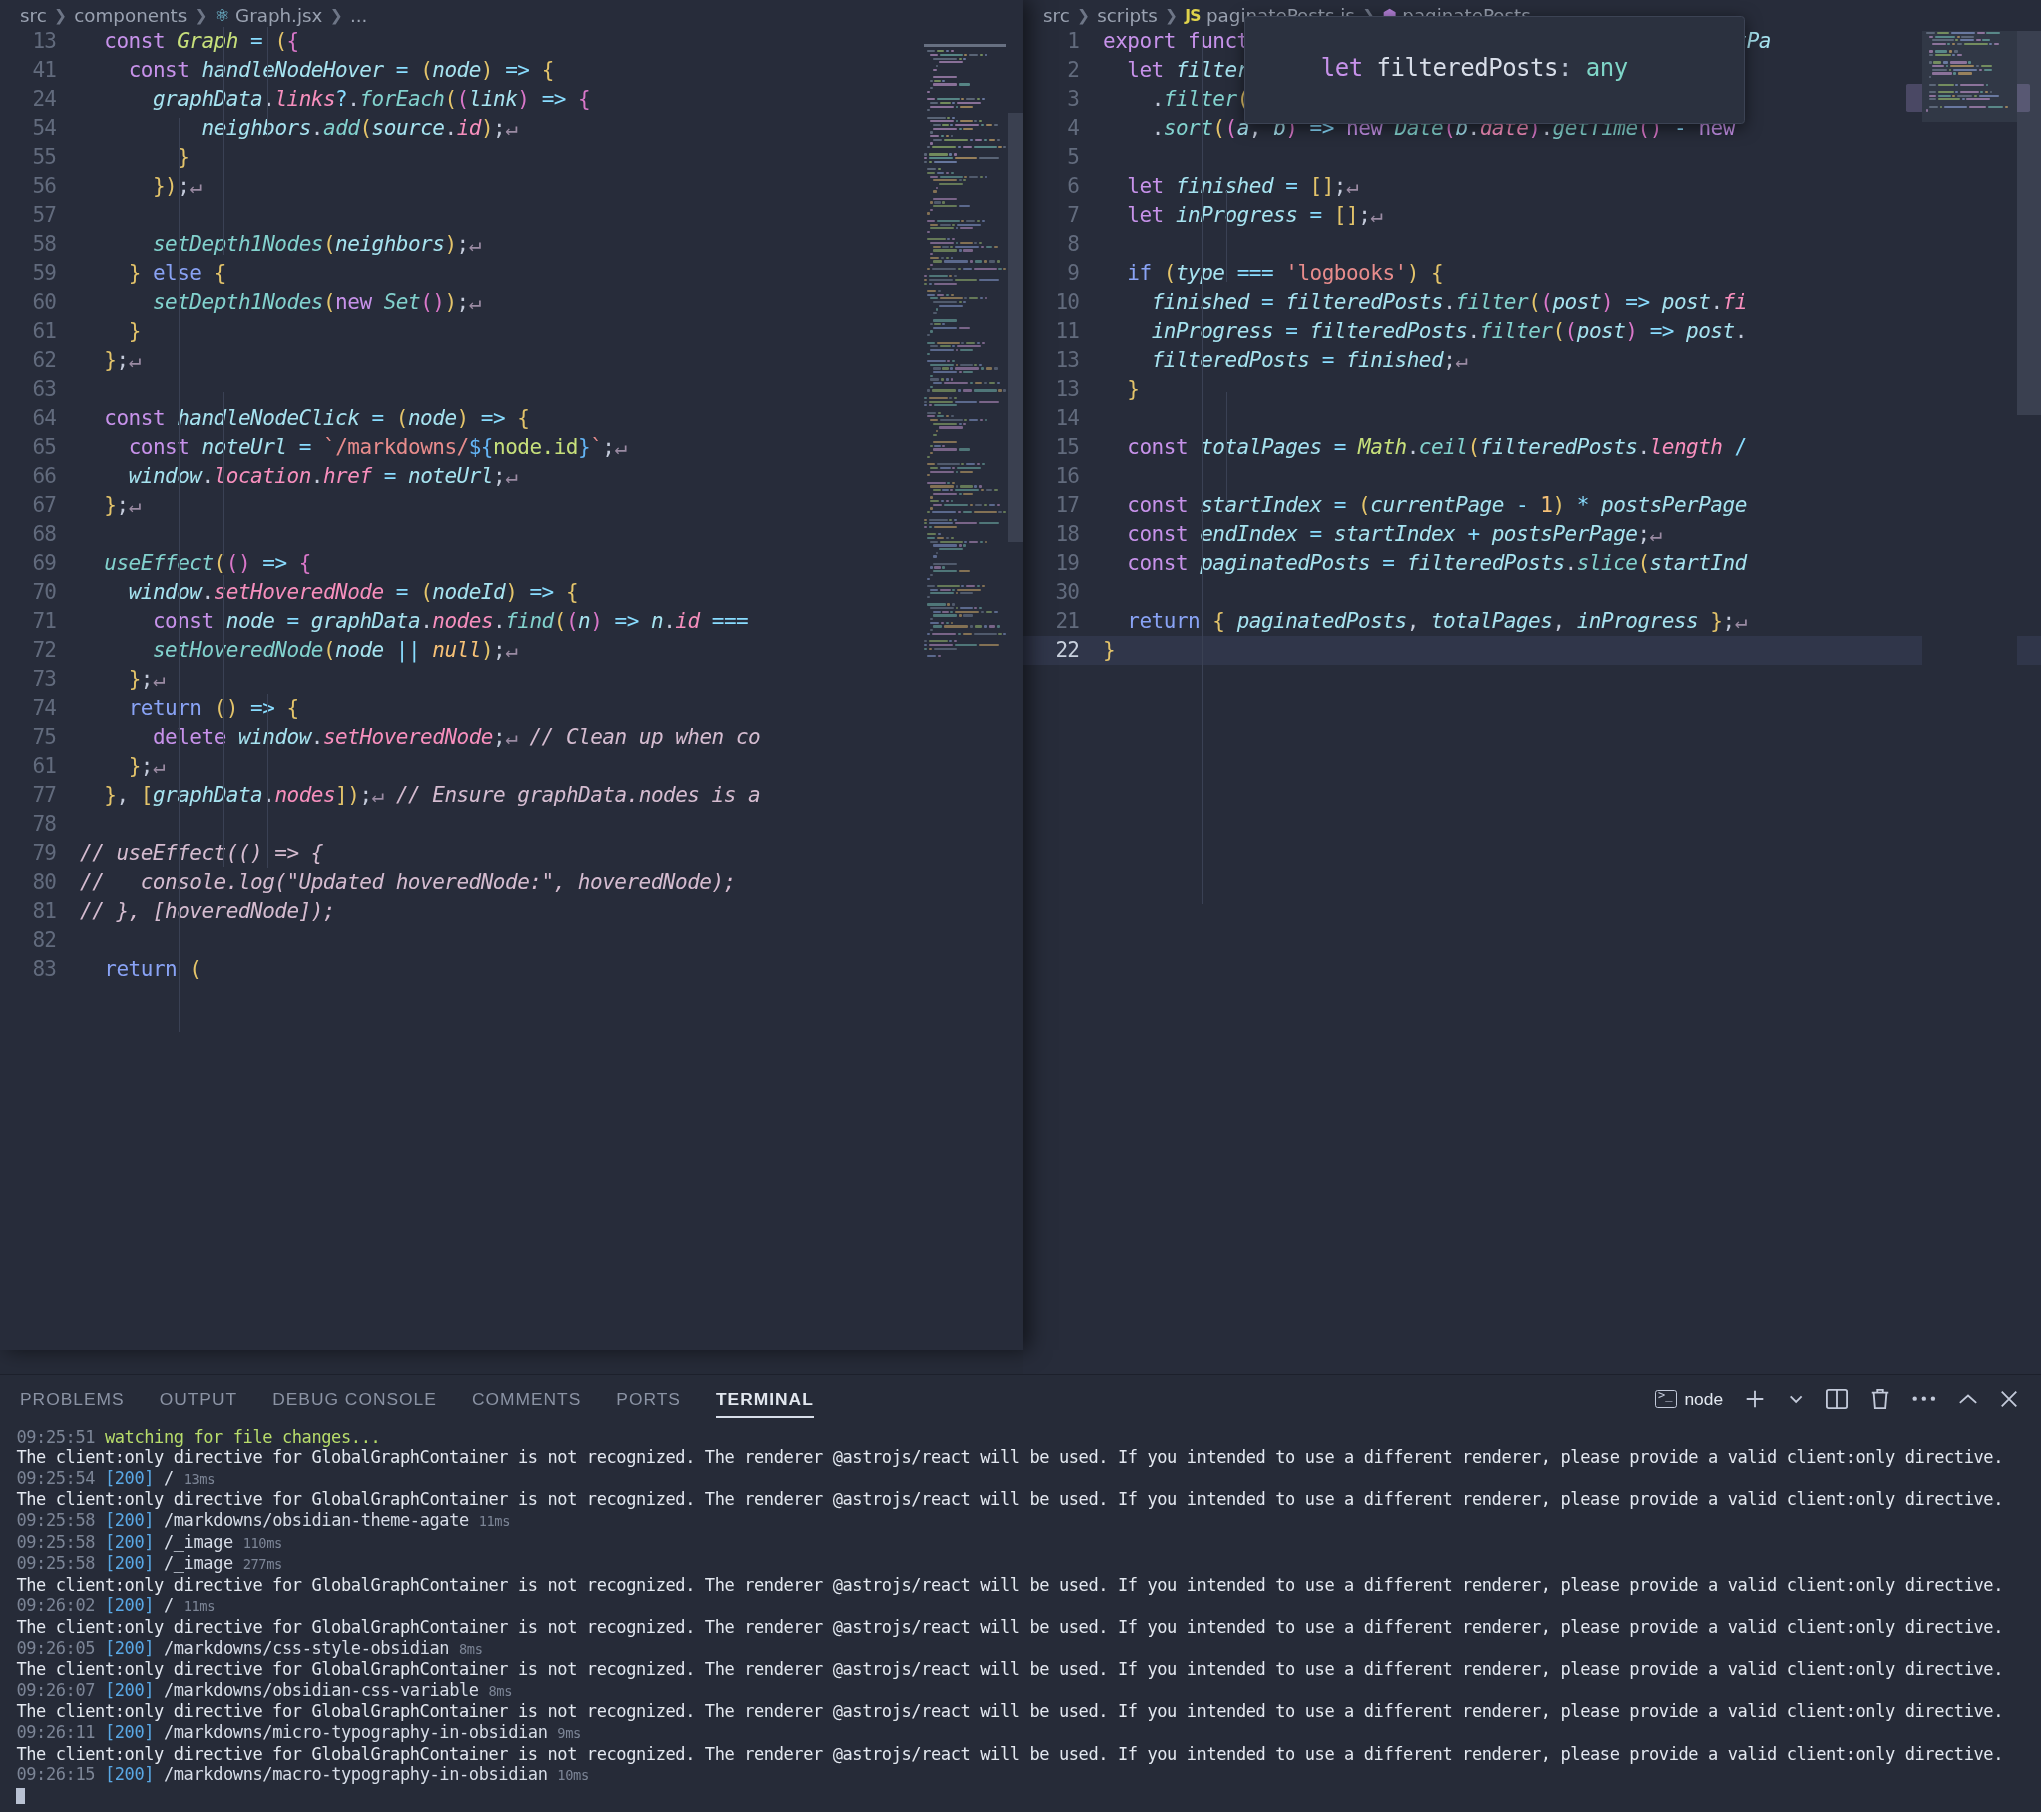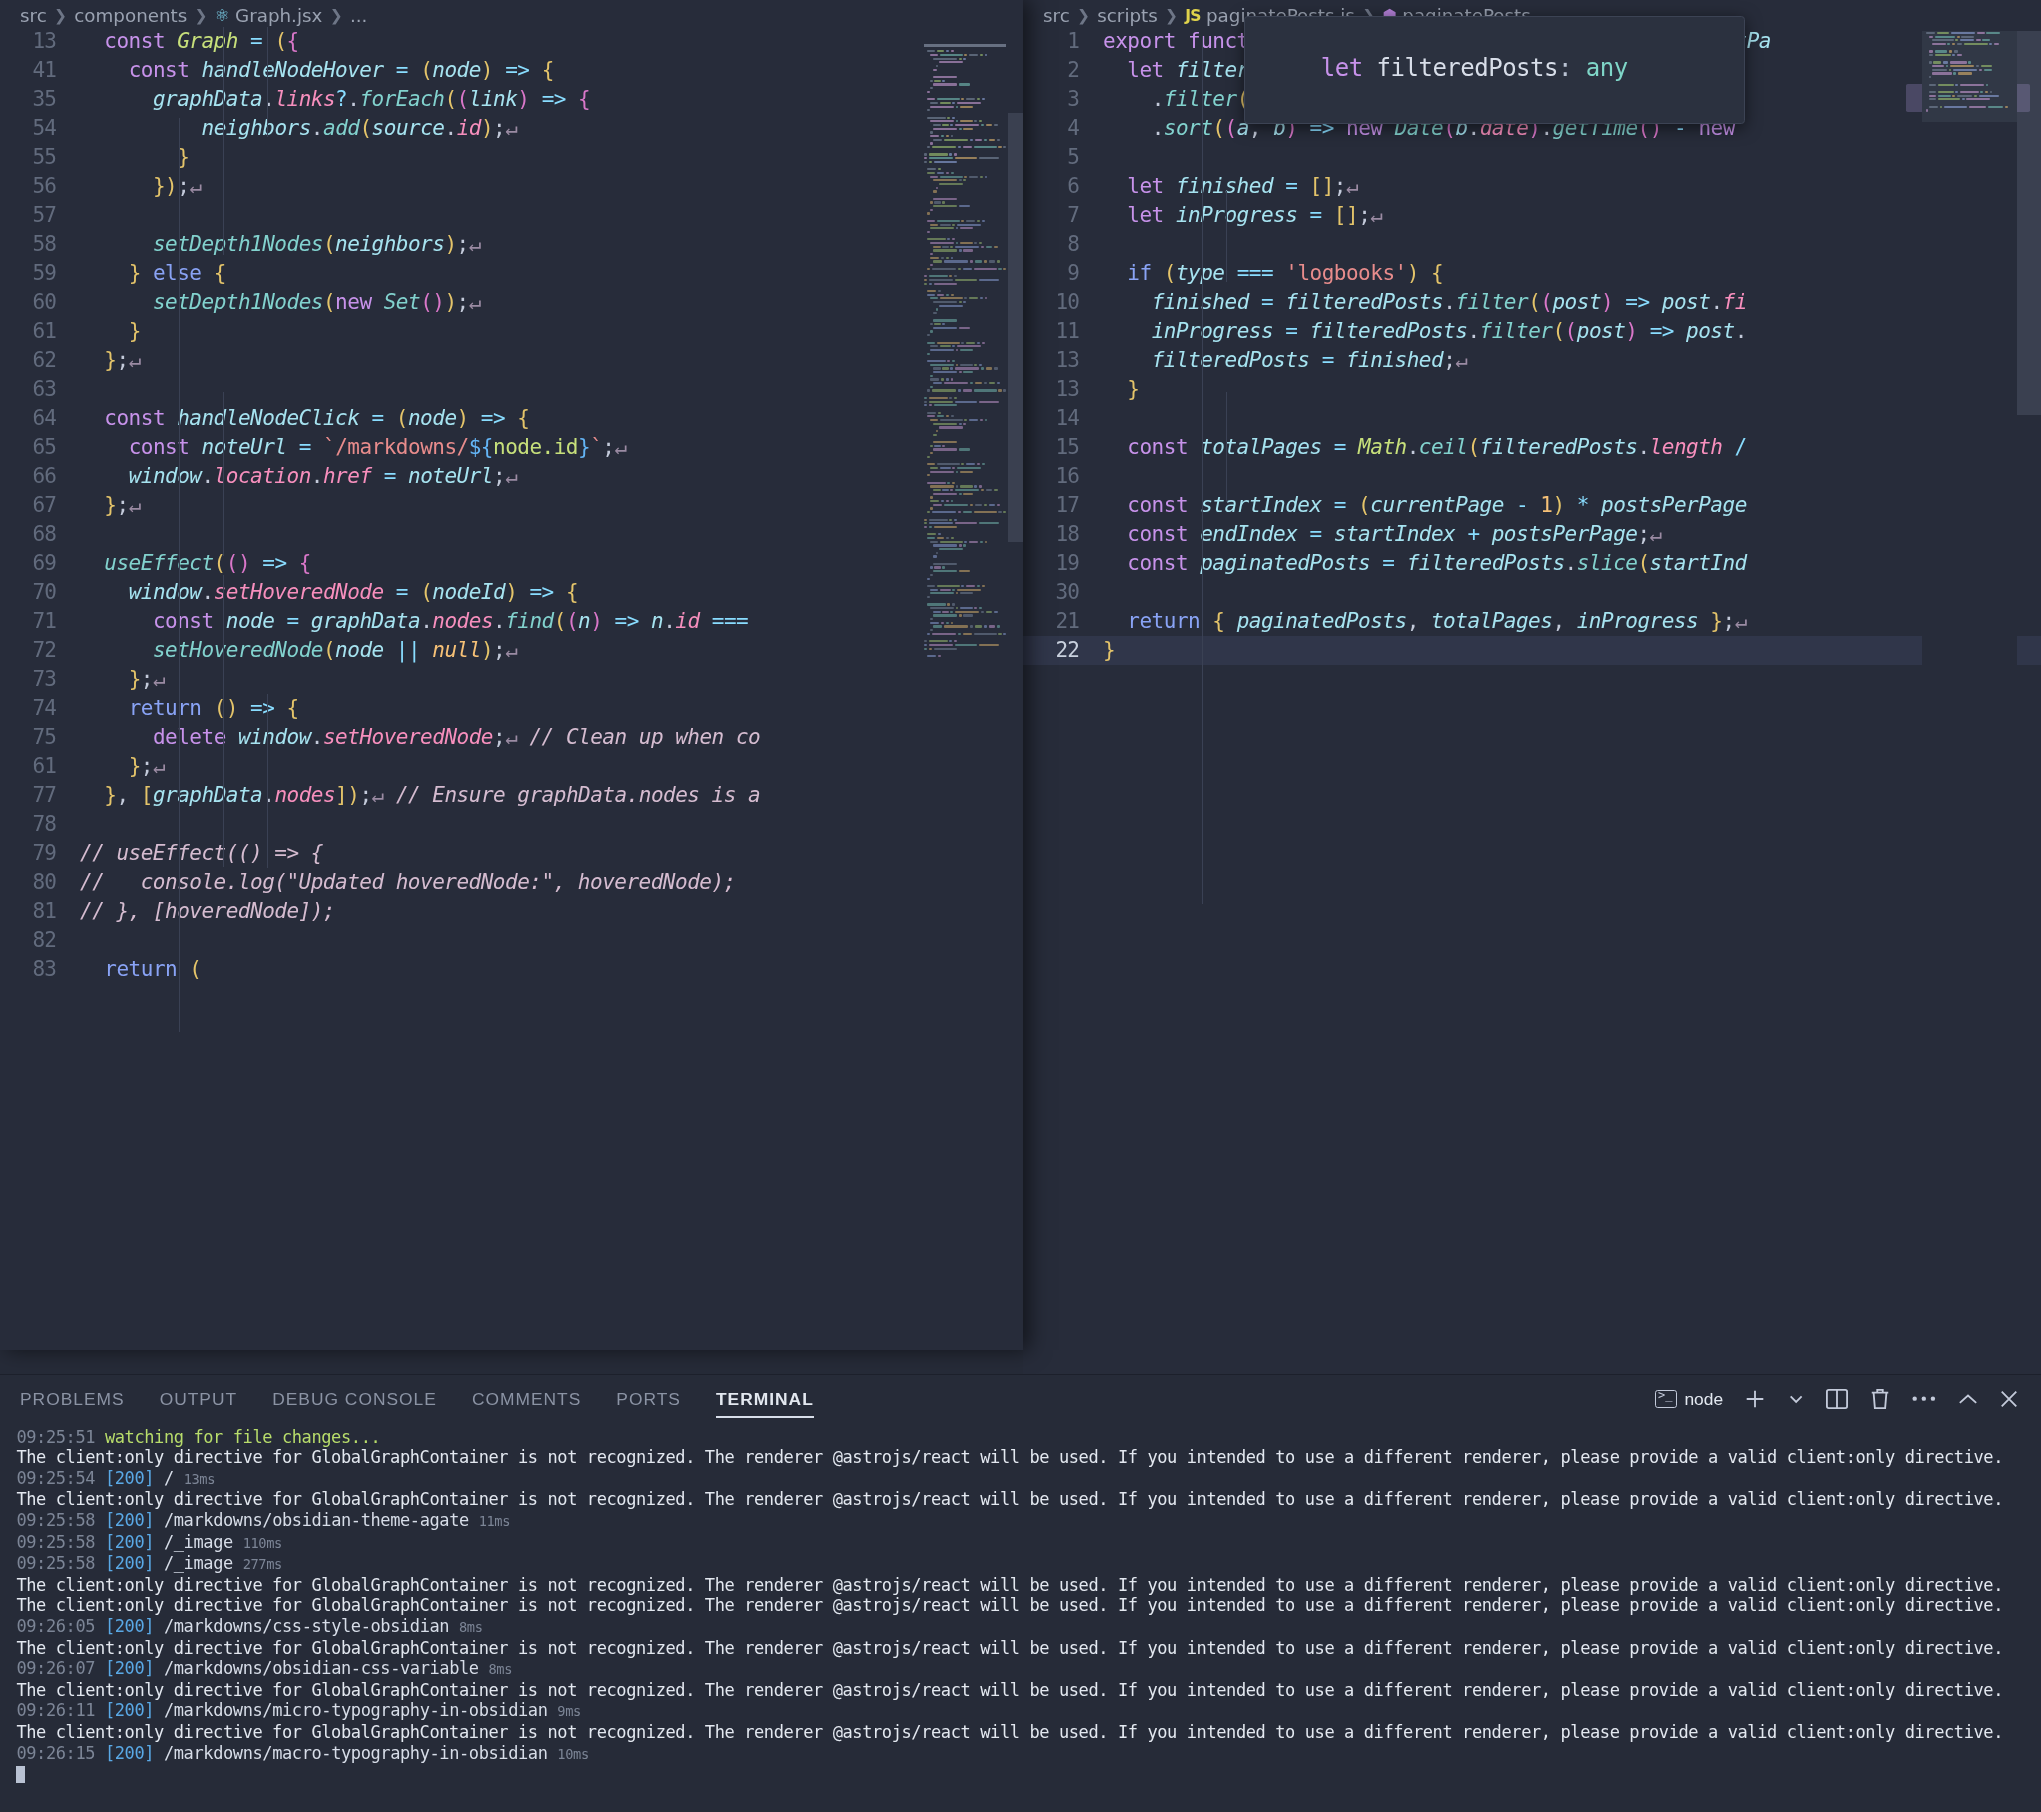--- a/index.html
+++ b/index.html
@@ -397,21 +397,21 @@
       <div id="left-lines">
           <div class="code-line">
             <div class="ln">13</div>
             <div class="src"><span class="t-punc"> </span><span class="t-punc"> </span><span class="t-key">const</span><span class="t-punc"> </span><span class="t-id t-italic">Graph</span><span class="t-punc"> </span><span class="t-op">=</span><span class="t-punc"> </span><span class="t-br1">(</span><span class="t-br2">{</span></div>
           </div>
           <div class="code-line">
             <div class="ln">41</div>
             <div class="src"><span class="t-punc"> </span><span class="t-punc"> </span><span class="t-punc"> </span><span class="t-punc"> </span><span class="t-key">const</span><span class="t-punc"> </span><span class="t-var t-italic">handleNodeHover</span><span class="t-punc"> </span><span class="t-op">=</span><span class="t-punc"> </span><span class="t-br1">(</span><span class="t-var t-italic">node</span><span class="t-br1">)</span><span class="t-punc"> </span><span class="t-op">=&gt;</span><span class="t-punc"> </span><span class="t-br1">{</span></div>
           </div>
           <div class="code-line">
-            <div class="ln">35</div>
+            <div class="ln">24</div>
             <div class="src"><span class="t-punc"> </span><span class="t-punc"> </span><span class="t-punc"> </span><span class="t-punc"> </span><span class="t-punc"> </span><span class="t-punc"> </span><span class="t-var t-italic">graphData</span><span class="t-punc">.</span><span class="t-prop t-italic">links</span><span class="t-op">?</span><span class="t-punc">.</span><span class="t-fn t-italic">forEach</span><span class="t-br1">(</span><span class="t-br2">(</span><span class="t-var t-italic">link</span><span class="t-br2">)</span><span class="t-punc"> </span><span class="t-op">=&gt;</span><span class="t-punc"> </span><span class="t-br2">{</span></div>
           </div>
           <div class="code-line">
             <div class="ln">54</div>
             <div class="src"><span class="t-punc"> </span><span class="t-punc"> </span><span class="t-punc"> </span><span class="t-punc"> </span><span class="t-punc"> </span><span class="t-punc"> </span><span class="t-punc"> </span><span class="t-punc"> </span><span class="t-punc"> </span><span class="t-punc"> </span><span class="t-var t-italic">neighbors</span><span class="t-punc">.</span><span class="t-fn t-italic">add</span><span class="t-br1">(</span><span class="t-var t-italic">source</span><span class="t-punc">.</span><span class="t-prop t-italic">id</span><span class="t-br1">)</span><span class="t-punc">;</span><span class="whitespace-mark">↵</span></div>
           </div>
           <div class="code-line">
             <div class="ln">55</div>
             <div class="src"><span class="t-punc"> </span><span class="t-punc"> </span><span class="t-punc"> </span><span class="t-punc"> </span><span class="t-punc"> </span><span class="t-punc"> </span><span class="t-punc"> </span><span class="t-punc"> </span><span class="t-br1">}</span></div>
           </div>
@@ -1347,20 +1347,21 @@
     </div>
     <div id="term">
         <div class="tline"><span class="tt-time">09:25:51</span> <span class="tt-green">watching for file changes...</span></div>
         <div class="tline"><span class="tt-warn">The client:only directive for GlobalGraphContainer is not recognized. The renderer @astrojs/react will be used. If you intended to use a different renderer, please provide a valid client:only directive.</span></div>
         <div class="tline"><span class="tt-time">09:25:54</span> <span class="tt-code">[200]</span> <span class="tt-path">/</span> <span class="tt-ms">13ms</span></div>
         <div class="tline"><span class="tt-warn">The client:only directive for GlobalGraphContainer is not recognized. The renderer @astrojs/react will be used. If you intended to use a different renderer, please provide a valid client:only directive.</span></div>
         <div class="tline"><span class="tt-time">09:25:58</span> <span class="tt-code">[200]</span> <span class="tt-path">/markdowns/obsidian-theme-agate</span> <span class="tt-ms">11ms</span></div>
         <div class="tline"><span class="tt-time">09:25:58</span> <span class="tt-code">[200]</span> <span class="tt-path">/_image</span> <span class="tt-ms">110ms</span></div>
         <div class="tline"><span class="tt-time">09:25:58</span> <span class="tt-code">[200]</span> <span class="tt-path">/_image</span> <span class="tt-ms">277ms</span></div>
         <div class="tline"><span class="tt-warn">The client:only directive for GlobalGraphContainer is not recognized. The renderer @astrojs/react will be used. If you intended to use a different renderer, please provide a valid client:only directive.</span></div>
+        <div class="tline"><span class="tt-time">09:26:02</span> <span class="tt-code">[200]</span> <span class="tt-path">/</span> <span class="tt-ms">11ms</span></div>
         <div class="tline"><span class="tt-warn">The client:only directive for GlobalGraphContainer is not recognized. The renderer @astrojs/react will be used. If you intended to use a different renderer, please provide a valid client:only directive.</span></div>
         <div class="tline"><span class="tt-time">09:26:05</span> <span class="tt-code">[200]</span> <span class="tt-path">/markdowns/css-style-obsidian</span> <span class="tt-ms">8ms</span></div>
         <div class="tline"><span class="tt-warn">The client:only directive for GlobalGraphContainer is not recognized. The renderer @astrojs/react will be used. If you intended to use a different renderer, please provide a valid client:only directive.</span></div>
         <div class="tline"><span class="tt-time">09:26:07</span> <span class="tt-code">[200]</span> <span class="tt-path">/markdowns/obsidian-css-variable</span> <span class="tt-ms">8ms</span></div>
         <div class="tline"><span class="tt-warn">The client:only directive for GlobalGraphContainer is not recognized. The renderer @astrojs/react will be used. If you intended to use a different renderer, please provide a valid client:only directive.</span></div>
         <div class="tline"><span class="tt-time">09:26:11</span> <span class="tt-code">[200]</span> <span class="tt-path">/markdowns/micro-typography-in-obsidian</span> <span class="tt-ms">9ms</span></div>
         <div class="tline"><span class="tt-warn">The client:only directive for GlobalGraphContainer is not recognized. The renderer @astrojs/react will be used. If you intended to use a different renderer, please provide a valid client:only directive.</span></div>
         <div class="tline"><span class="tt-time">09:26:15</span> <span class="tt-code">[200]</span> <span class="tt-path">/markdowns/macro-typography-in-obsidian</span> <span class="tt-ms">10ms</span></div>
         <div class="tline"><span class="term-cursor"></span></div>
       </div>

